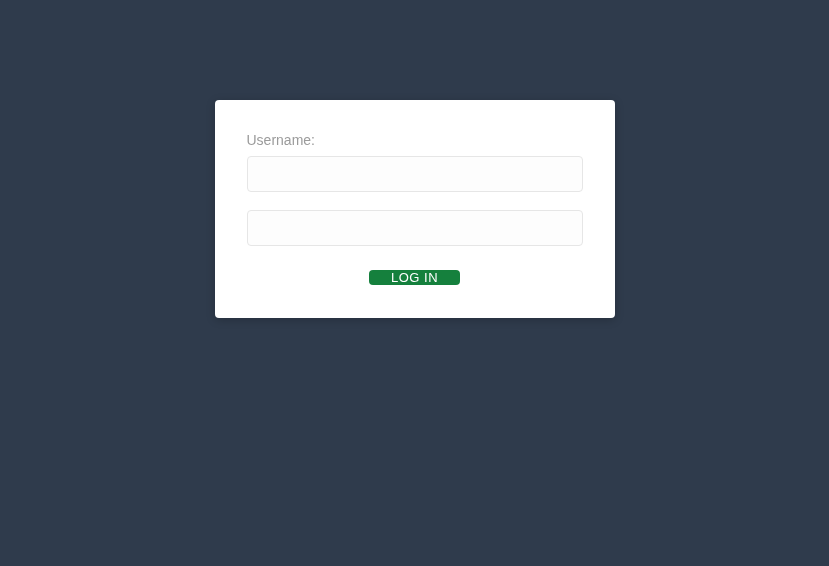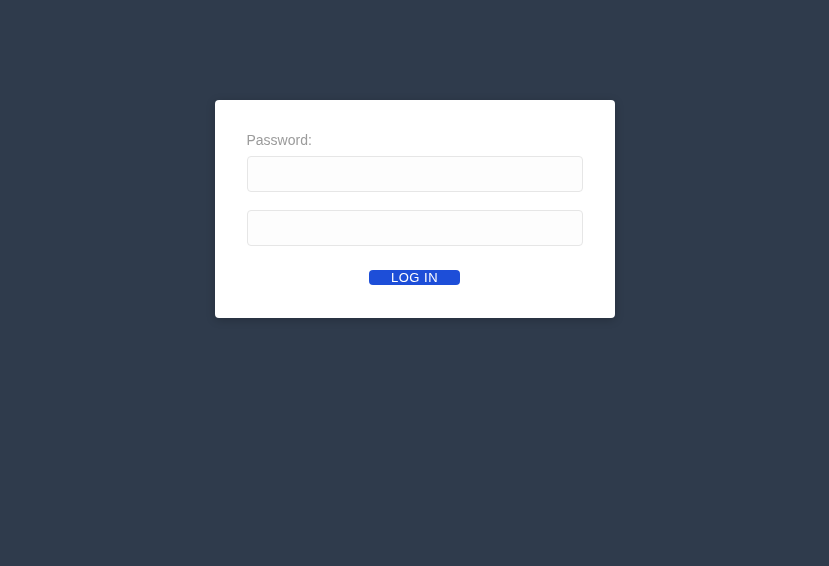--- a/index.html
+++ b/index.html
@@ -41,36 +41,36 @@
       padding: 6px 10px;
       font-size: 14px;
       background-color: #fdfdfd;
       outline: none;
     }
     .button-row {
       text-align: center;
       margin-top: 22px;
     }
     .login-button {
-      background-color: #1d4ed8;
+      background-color: #15803d;
       color: #ffffff;
       border: none;
       border-radius: 4px;
       padding: 0 22px;
       font-size: 13px;
       letter-spacing: 0.5px;
       cursor: pointer;
     }
   </style>
 </head>
 <body>
 
 <div class="login-card">
   <div class="form-group">
-    <label class="form-label">Password:</label>
+    <label class="form-label">Username:</label>
     <input type="text" class="form-input" value="" style="">
   </div>
   <div class="form-group">
     <input type="password" class="form-input" value="" style="">
   </div>
   <div class="button-row">
     <button class="login-button">LOG IN</button>
   </div>
 </div>
 

